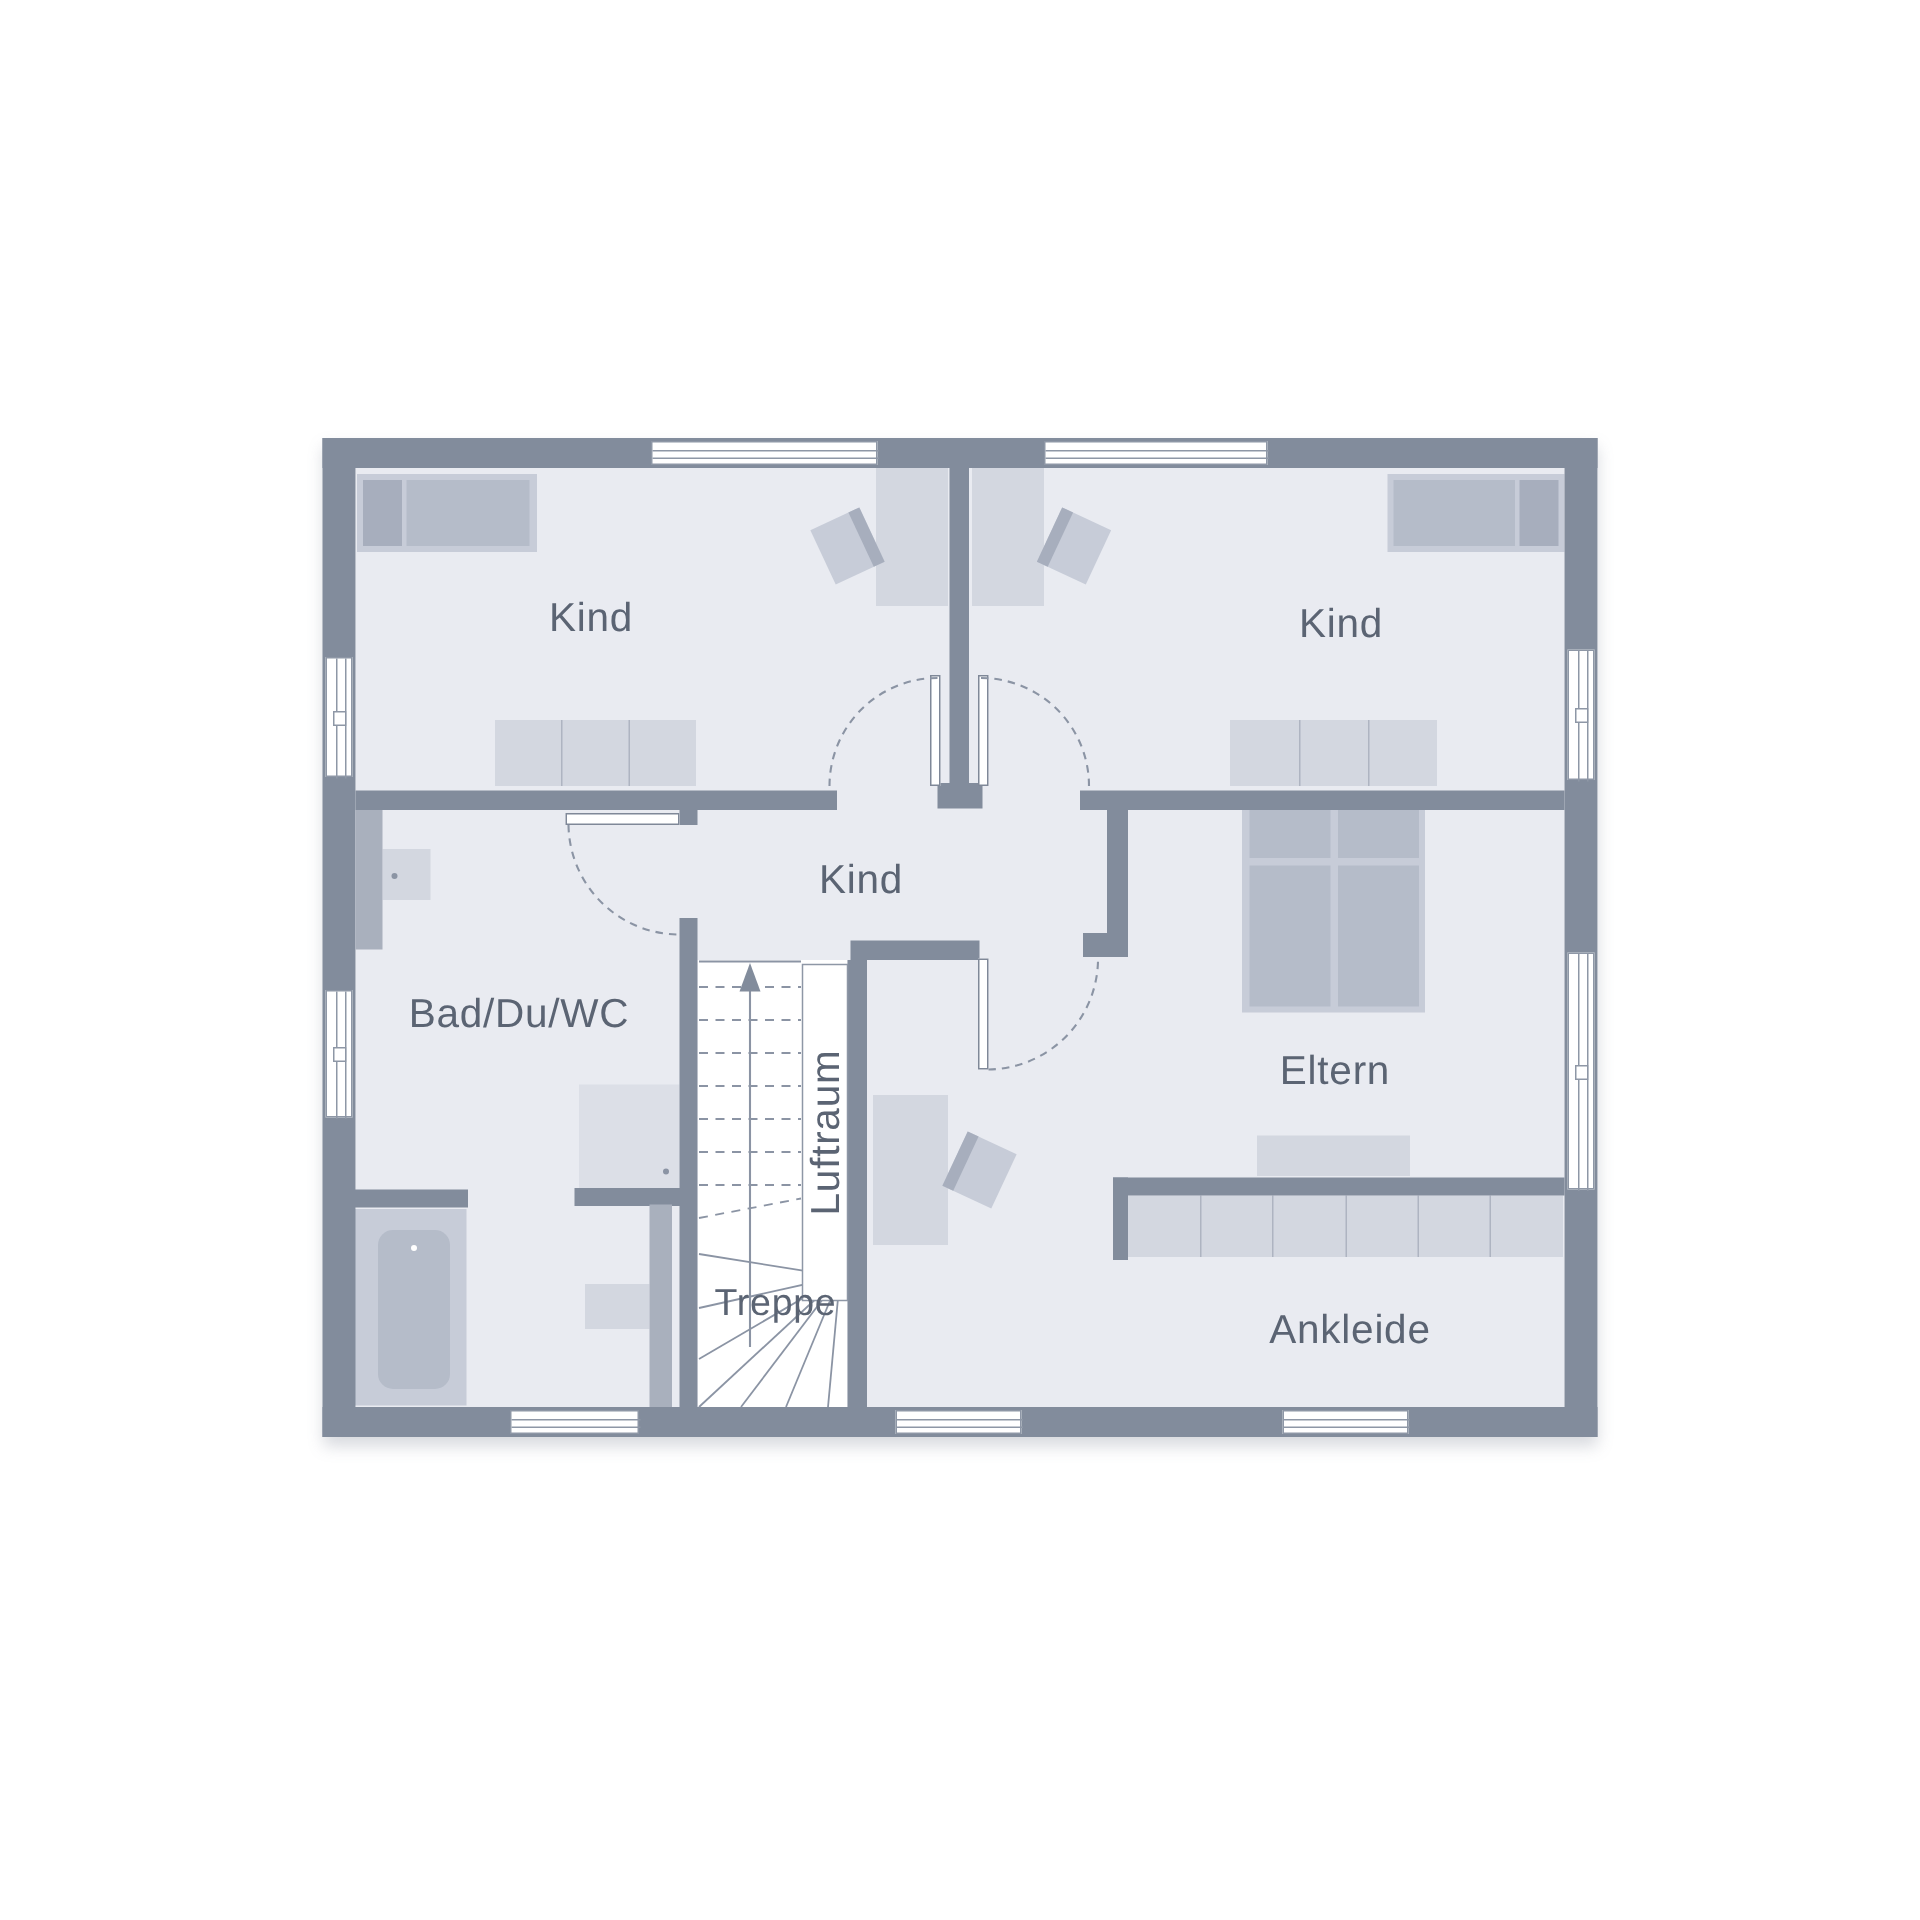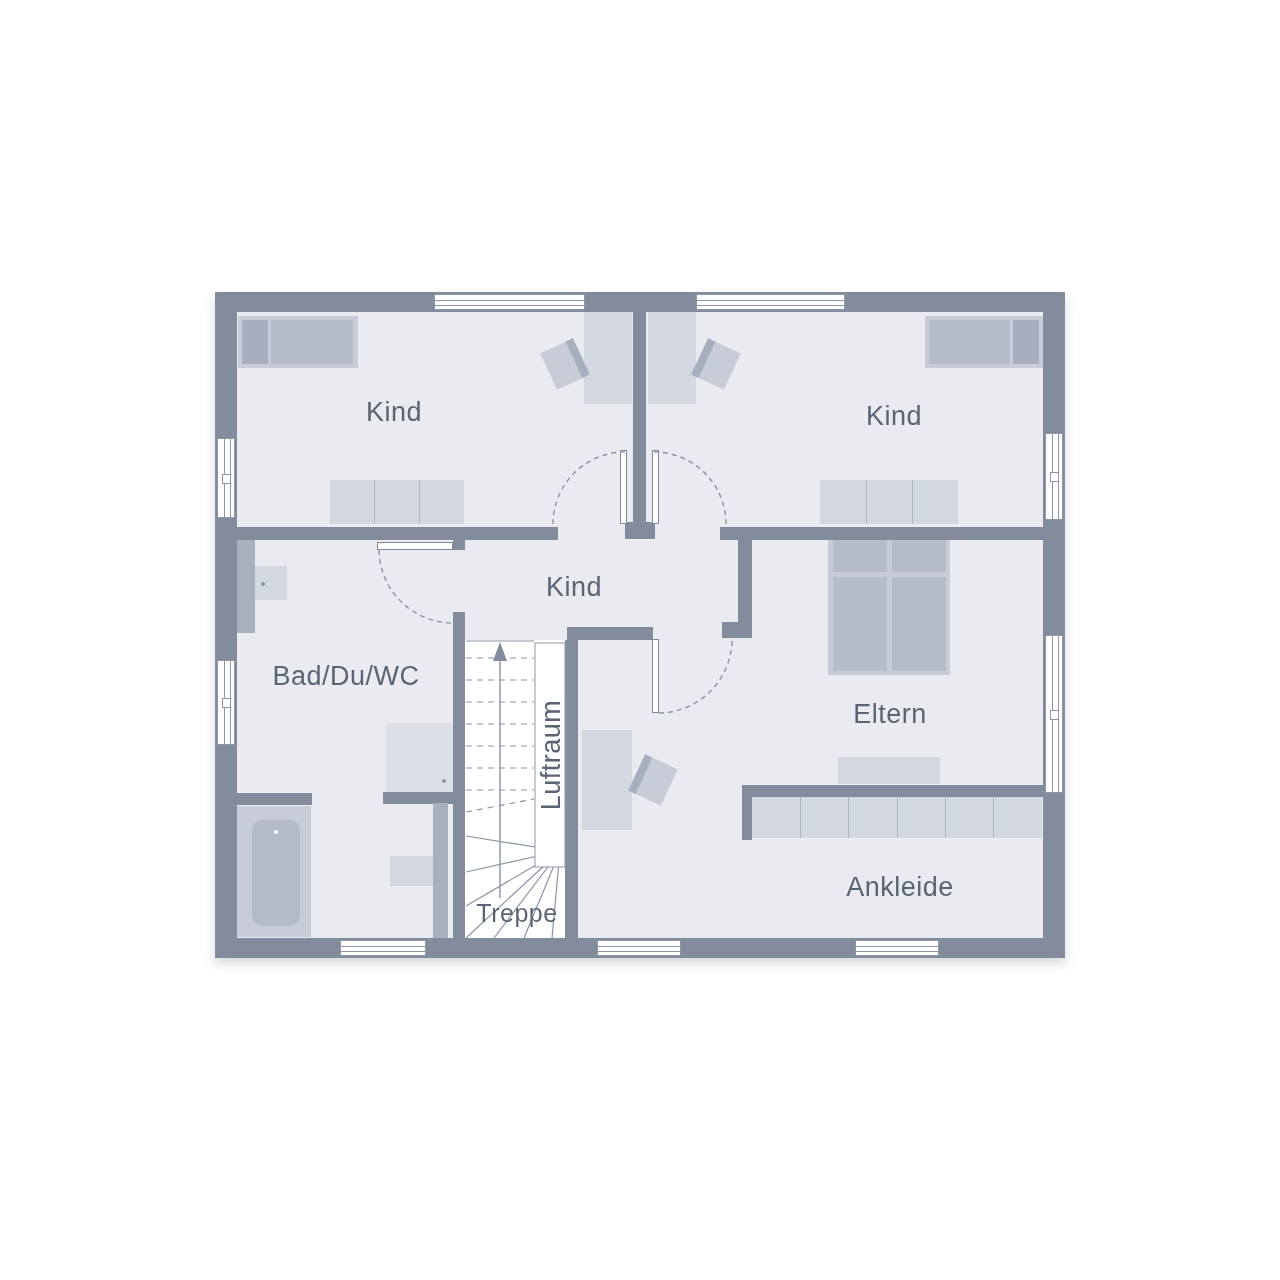--- a/index.html
+++ b/index.html
@@ -162,16 +162,16 @@
         <rect x="535" y="643" width="30" height="224" fill="#ffffff" stroke="#8e97a6" stroke-width="1"></rect>
         <line x1="500" y1="898" x2="500" y2="656" stroke="#8b94a4" stroke-width="1.4"></line>
         <polygon points="500,642 493,661 507,661" fill="#828c9c"></polygon>
       </svg>
     <div class="lbl" style="left: 394px; top: 412px;">Kind</div>
     <div class="lbl" style="left: 894px; top: 416px;">Kind</div>
     <div class="lbl" style="left: 574px; top: 587px;">Kind</div>
     <div class="lbl" style="left: 346px; top: 676px;">Bad/Du/WC</div>
     <div class="lbl" style="left: 890px; top: 714px;">Eltern</div>
     <div class="lbl" style="left: 900px; top: 887px;">Ankleide</div>
-    <div class="lbl small" style="left: 517px; top: 913px; text-align: right;">Treppe</div>
+    <div class="lbl small" style="left: 517px; top: 869px; text-align: right;">Treppe</div>
     <div class="lbl vertical" style="left: 551px; top: 755px;">Luftraum</div>
   </div>
 </div>
 
 </body></html>

